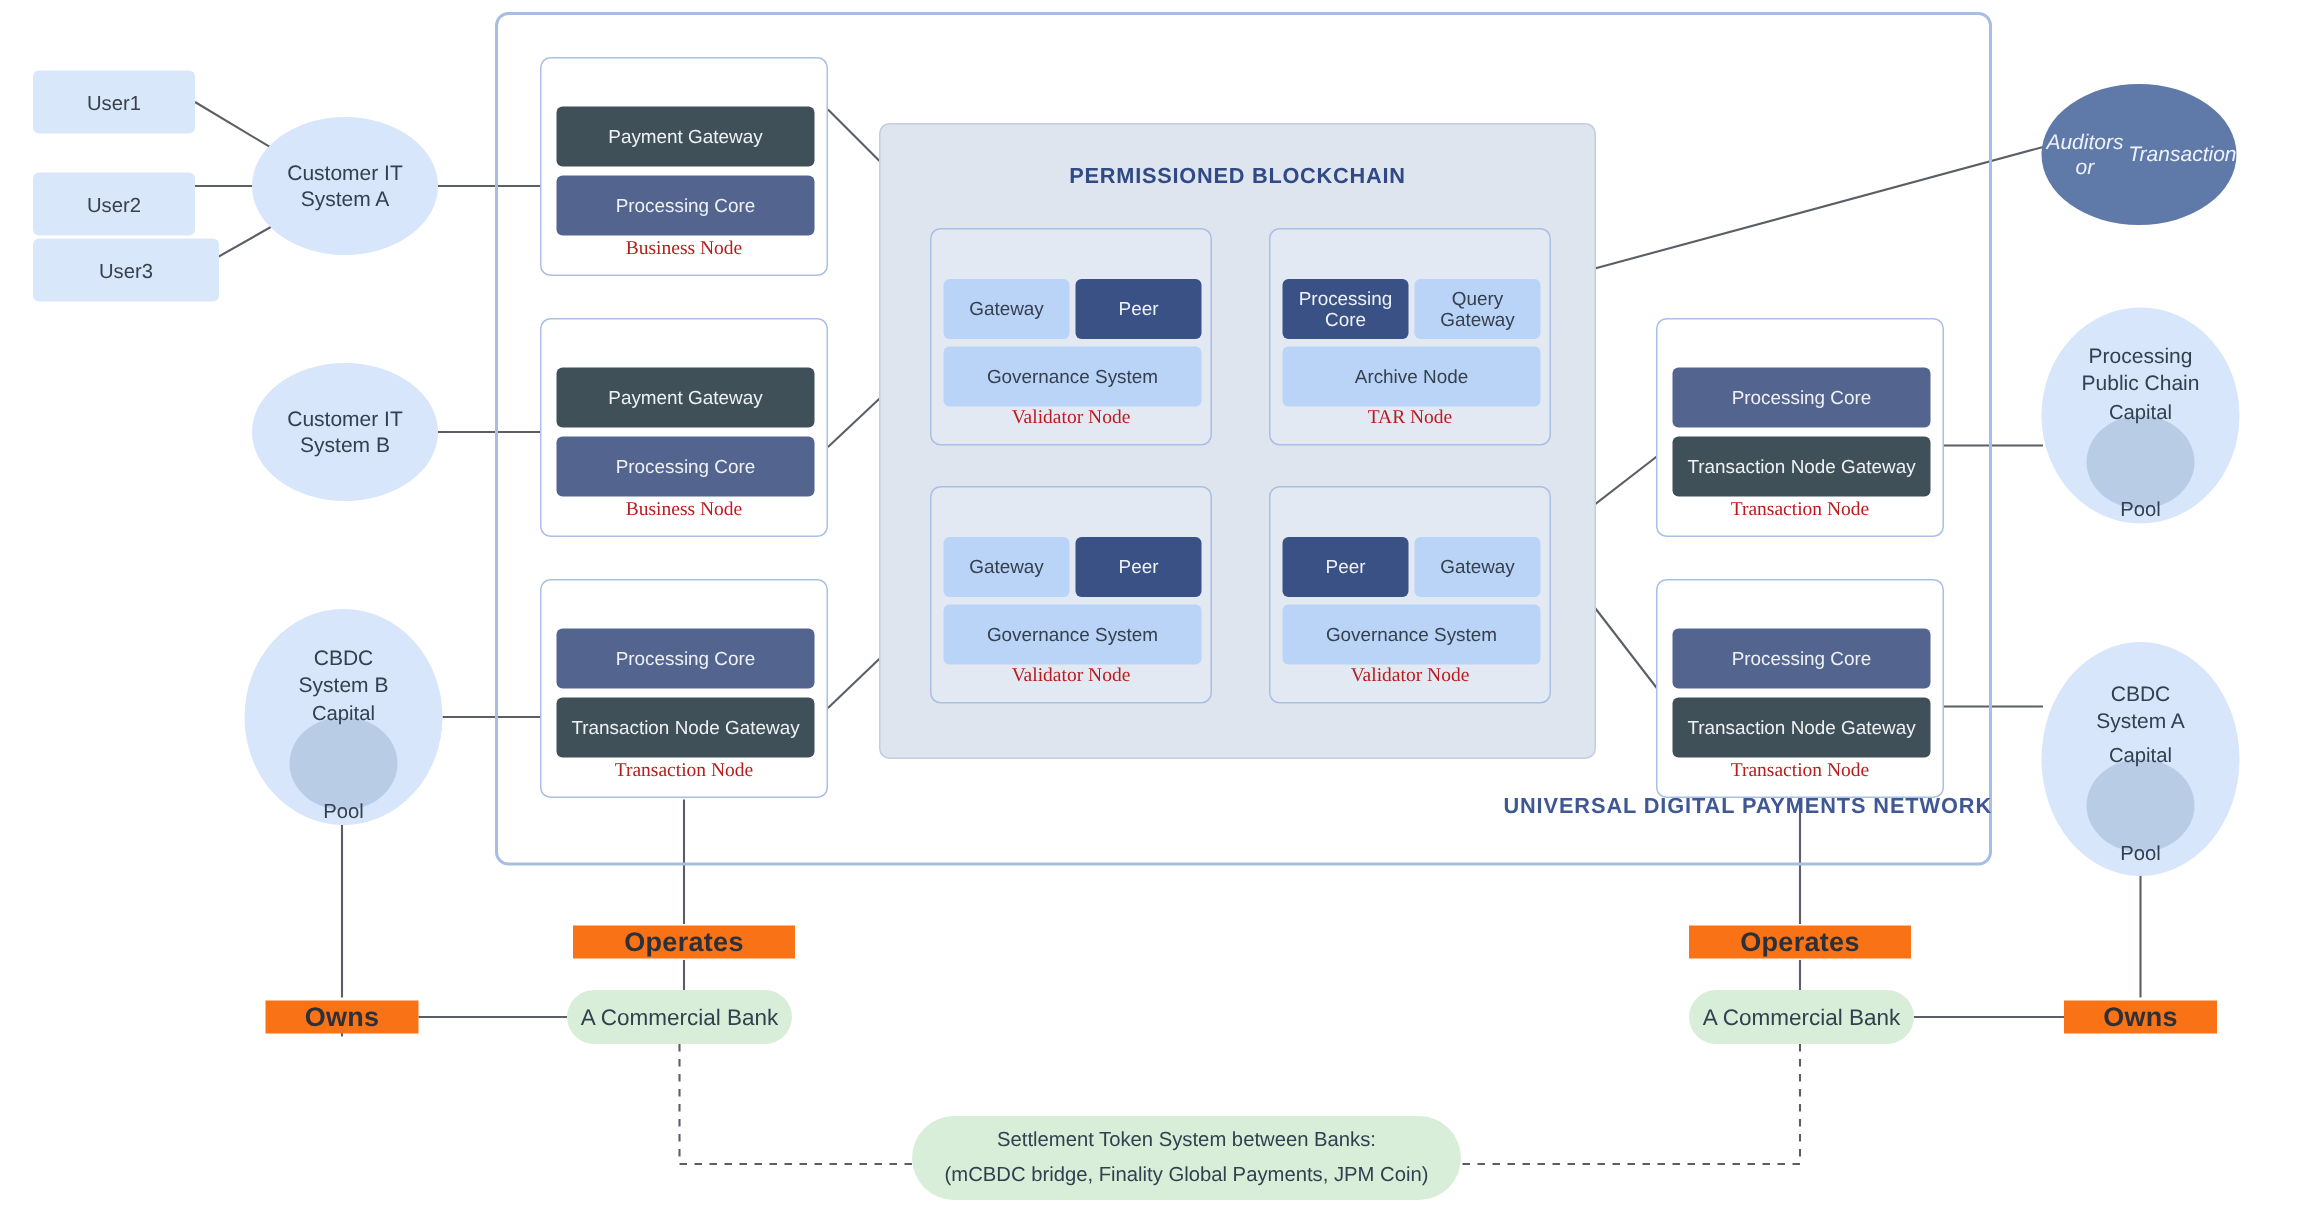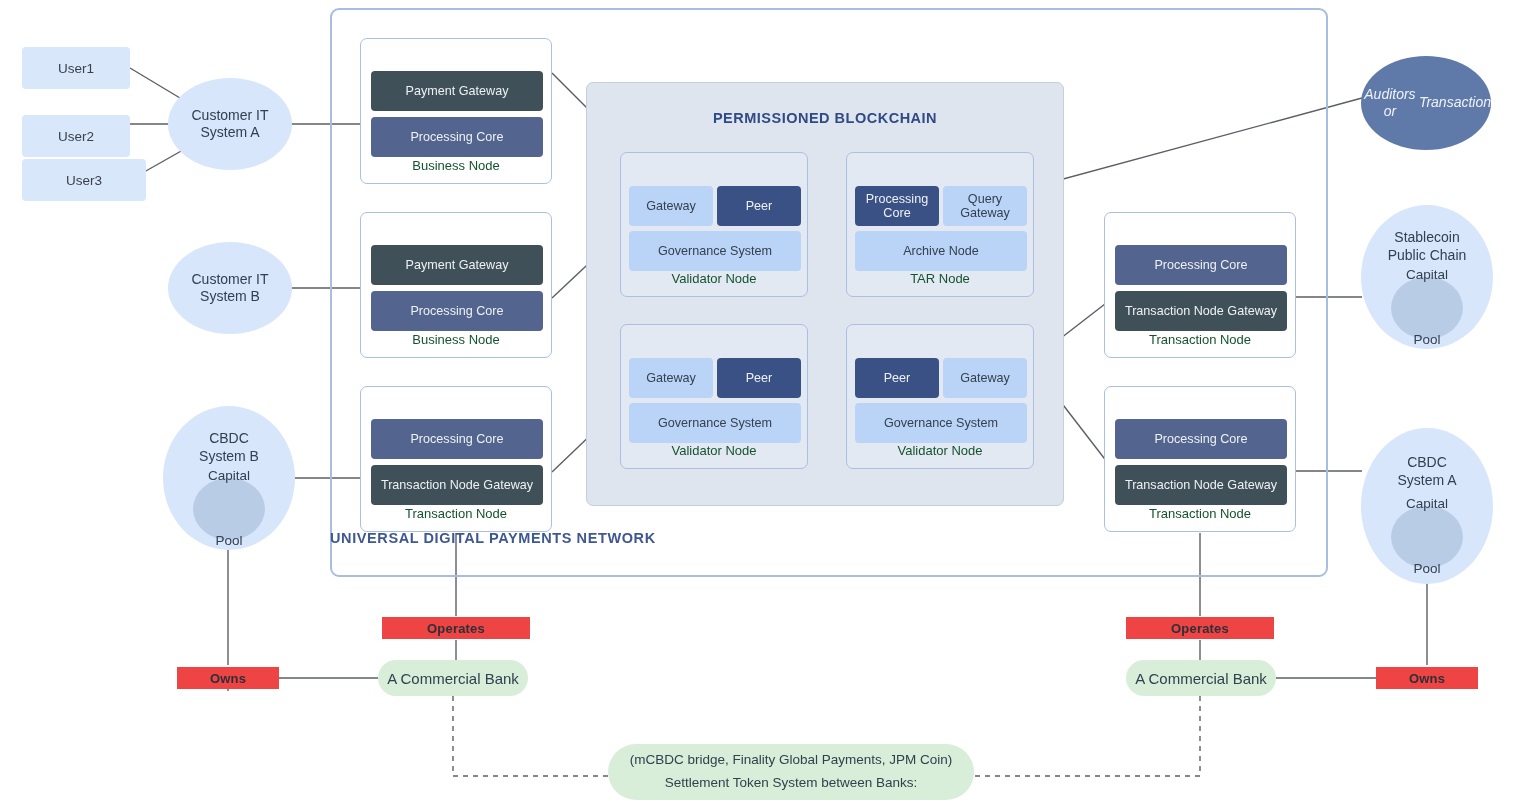--- a/index.html
+++ b/index.html
@@ -19,42 +19,42 @@
   
   .abs{position:absolute;box-sizing:border-box;}
 
   
   .udpn-box{
     left:330px;top:8px;width:998px;height:569px;
     border:2px solid #a8bde2;border-radius:9px;background:transparent;
   }
   .udpn-label{
     left:330px;top:530px;width:998px;
-    text-align:left;
+    text-align:right;
     color:#3f5893;font-weight:bold;font-size:14.5px;letter-spacing:.6px;
   }
 
   
   .pbc-box{
     left:586px;top:82px;width:478px;height:424px;
     background:#dfe5ef;border:1px solid #c3cede;border-radius:7px;
   }
   .pbc-title{
     left:586px;top:110px;width:478px;text-align:center;
     color:#2f4a85;font-weight:bold;font-size:14.5px;letter-spacing:.5px;
   }
 
   
   .node-card{
     background:#ffffff;border:1.5px solid #a9bfe4;border-radius:7px;
   }
   .node-card.on-grey{background:#e3e9f2;}
   .node-caption{
     position:absolute;left:0;right:0;bottom:10px;text-align:center;
-    font-size:13px;color:#14532d;
+    font-size:13px;color:#b91c1c;font-family:Liberation Serif, serif;
   }
 
   
   .blk{
     position:absolute;box-sizing:border-box;border-radius:4px;
     display:flex;align-items:center;justify-content:center;text-align:center;
     font-size:12.6px;line-height:1.15;padding:2px 4px;margin-top:20px;
   }
   .blk-slate{background:#3f5058;color:#eef1f4;}
   .blk-navy{background:#53648f;color:#eef1f4;}
@@ -77,23 +77,23 @@
   .ellipse-light{background:#d7e6fb;}
   .ellipse-dark{background:#5f79a8;color:#eef2f8;}
   .pool{
     position:absolute;border-radius:50%;background:#b9cce6;
     display:flex;align-items:center;justify-content:center;text-align:center;
     font-size:13.5px;line-height:1.25;color:#32404f;gap:48px;
   }
 
   
   .rel-label{
-    background:#ef4444;
+    background:#f97316;
     display:flex;align-items:center;justify-content:center;
-    font-size:13px;font-weight:bold;color:#2c3038;letter-spacing:.2px;
+    font-size:18px;font-weight:bold;color:#2c3038;letter-spacing:.2px;
   }
 
   
   .pill-green{
     background:#d8eed8;border-radius:999px;
     display:flex;align-items:center;justify-content:center;text-align:center;
     font-size:15px;color:#32404f;
   }
   .pill-green.multi{line-height:1.7;font-size:13.5px;}
 </style>
@@ -247,21 +247,21 @@
     <div class="blk blk-slate" style="left:10px;top:58px;width:172px;height:40px;">Transaction Node Gateway</div>
     <div class="node-caption">Transaction Node</div>
   </div>
 
   <div class="abs ellipse ellipse-dark" style="left:1361px;top:56px;width:130px;height:94px;flex-direction:row;font-style:italic;">
     <span>Auditors or</span>
     <span>Transaction</span>
   </div>
 
   <div class="abs ellipse ellipse-light" style="left:1361px;top:205px;width:132px;height:144px;flex-direction:column;justify-content:flex-start;padding-top:24px;">
-    <span>Stablecoin</span>
+    <span>Processing</span>
     <span>Public Chain</span>
     <div class="pool" style="left:30px;top:72px;width:72px;height:62px;flex-direction:column;">
       <span>Capital</span>
       <span>Pool</span>
     </div>
   </div>
 
   <div class="abs ellipse ellipse-light" style="left:1361px;top:428px;width:132px;height:156px;flex-direction:column;justify-content:flex-start;padding-top:26px;">
     <span>CBDC</span>
     <span>System A</span>
@@ -277,17 +277,17 @@
   <div class="abs rel-label" style="left:1376px;top:667px;width:102px;height:22px;">Owns</div>
 
   <div class="abs pill-green" style="left:378px;top:660px;width:150px;height:36px;">
     <span>A Commercial Bank</span>
   </div>
   <div class="abs pill-green" style="left:1126px;top:660px;width:150px;height:36px;">
     <span>A Commercial Bank</span>
   </div>
 
   <div class="abs pill-green multi" style="left:608px;top:744px;width:366px;height:56px;flex-direction:column;">
+    <span>Settlement Token System between Banks:</span>
     <span>(mCBDC bridge, Finality Global Payments, JPM Coin)</span>
-    <span>Settlement Token System between Banks:</span>
   </div>
 
 </div>
 
 </body></html>

